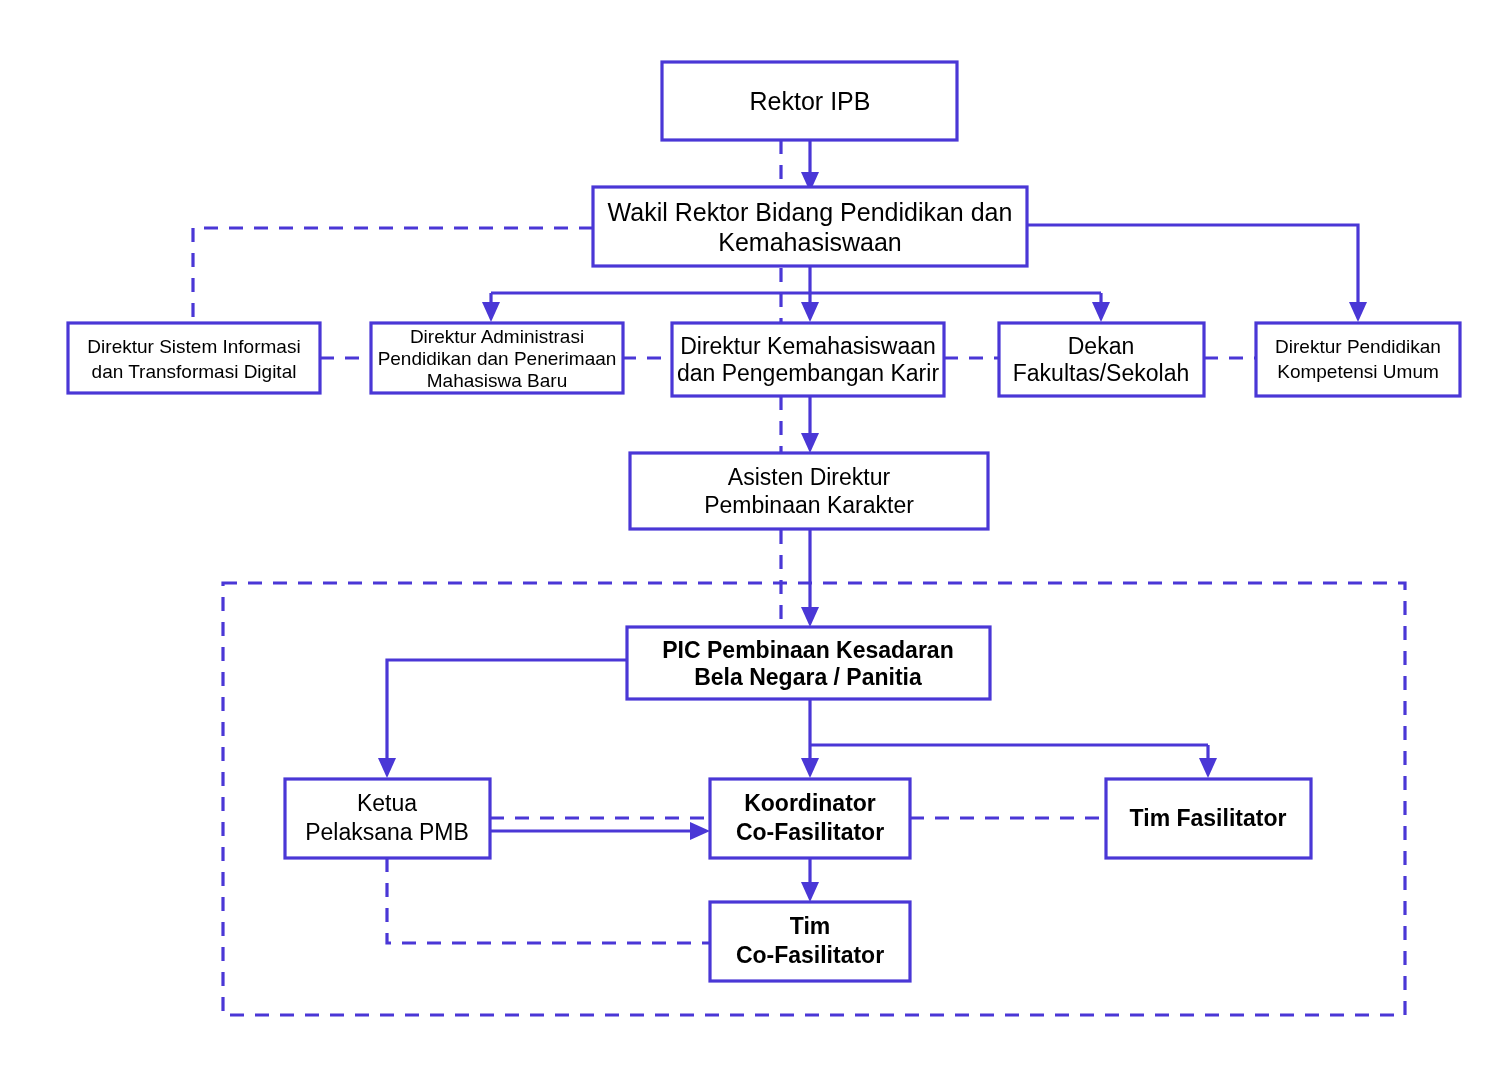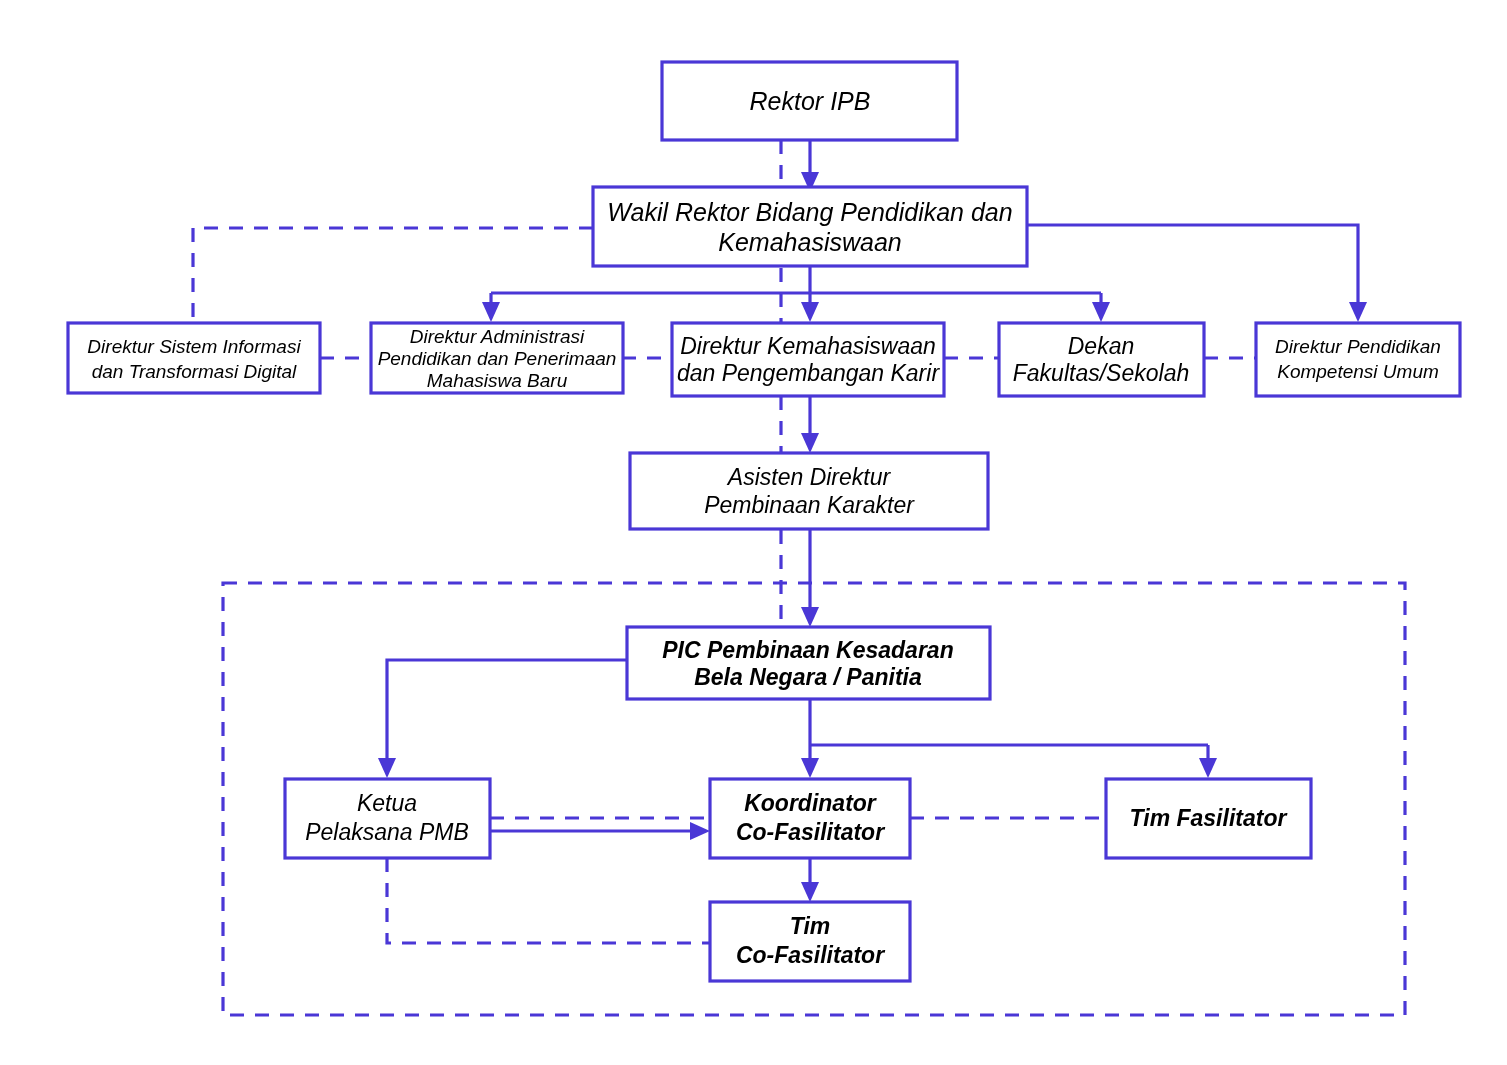--- a/index.html
+++ b/index.html
@@ -6,21 +6,20 @@
     margin: 0;
     padding: 0;
     background: #ffffff;
   }
   #chart-root {
     position: relative;
     width: 1507px;
     height: 1065px;
     background: #ffffff;
     font-family: "Liberation Sans", sans-serif;
-    font-style: italic;
   }
   svg.diagram {
     position: absolute;
     left: 0;
     top: 0;
     width: 1507px;
     height: 1065px;
   }
   .node-rect {
     fill: #ffffff;

